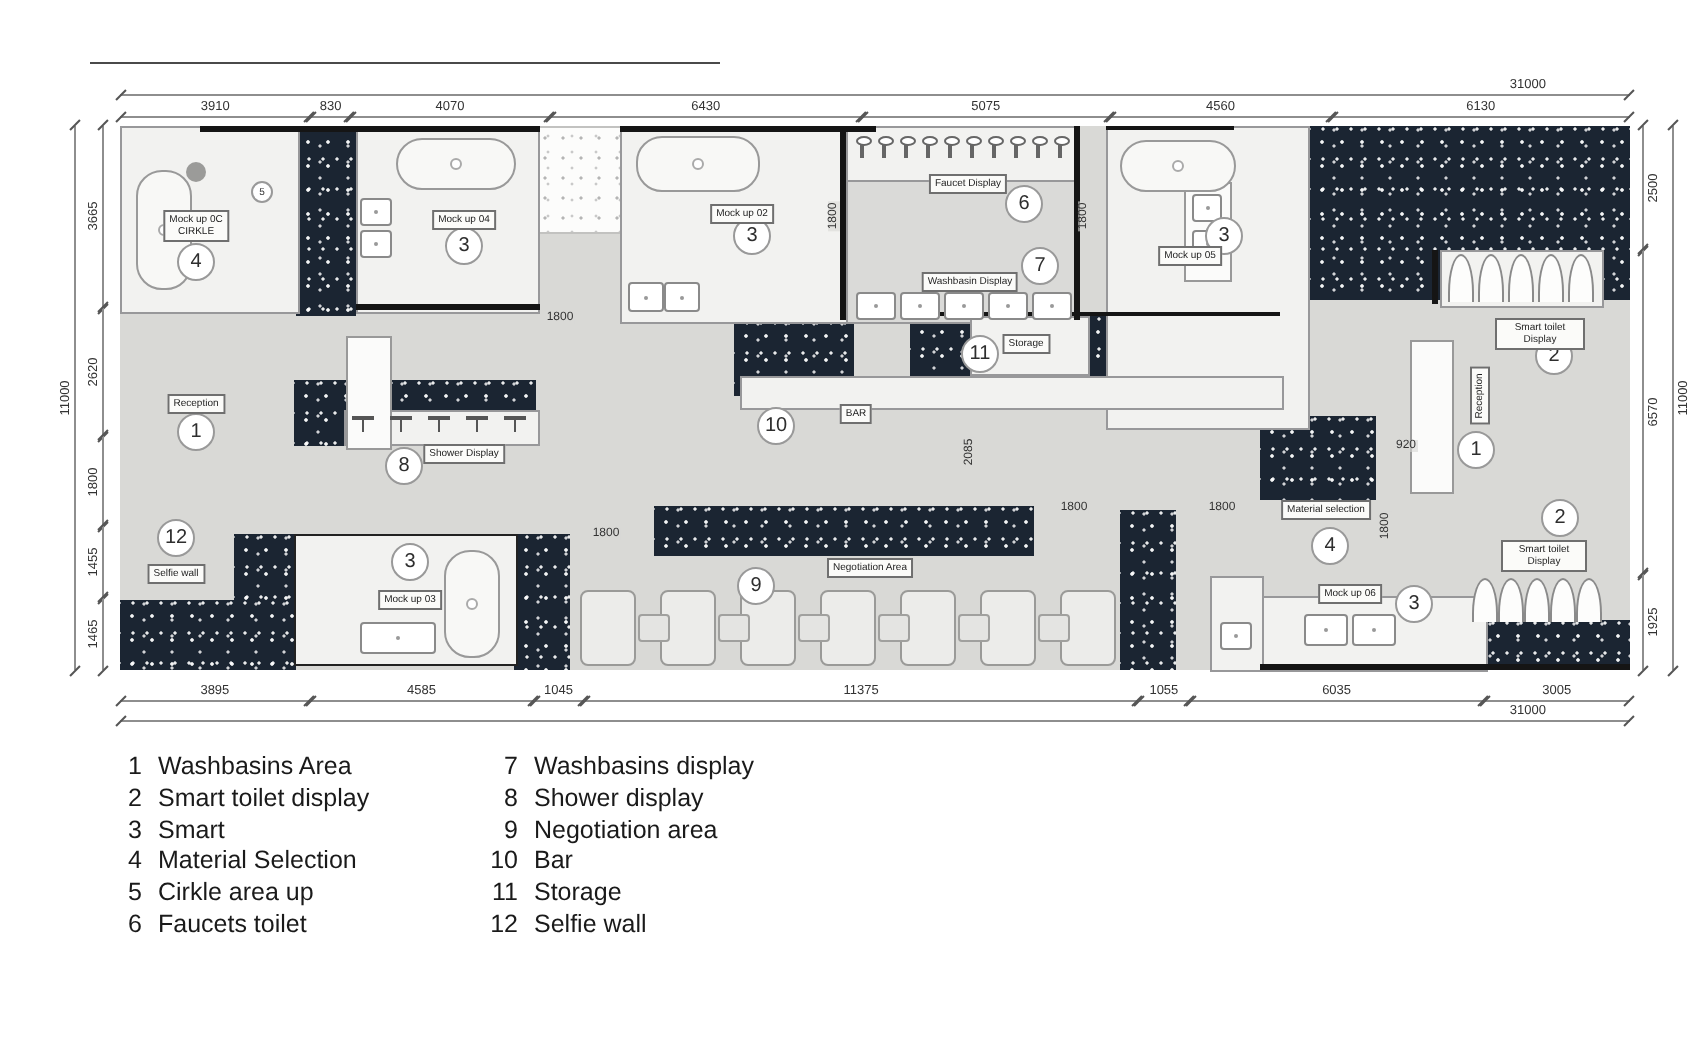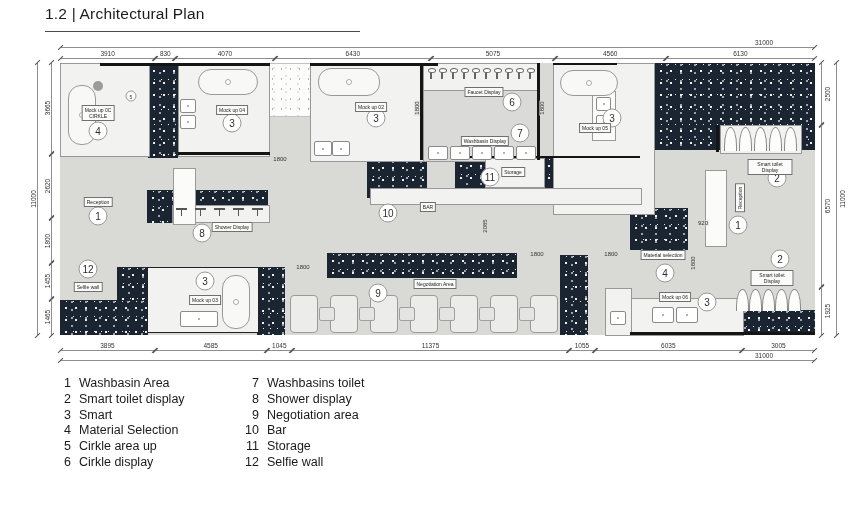--- a/index.html
+++ b/index.html
@@ -86,21 +86,20 @@
   
   .leg-col{position:absolute;top:376px;}
   .leg-row{display:flex;font-size:12.5px;line-height:15.8px;color:#1a1a1a;}
   .leg-num{width:16px;text-align:right;margin-right:8px;flex:none;}
 </style>
 </head>
 <body>
 
 <div id="stage">
 
-  <div class="title">1.2 | Architectural Plan</div>
   <div class="title-rule"></div>
 
   <div id="dim-top-total" class="dimrow h total" style="left:60px;top:39px;width:755px;height:9px;">
       <div class="seg" style="flex: 1 1 0px;">31000</div>
     </div>
   <div id="dim-top-seg" class="dimrow h" style="left:60px;top:49px;width:755px;height:10px;">
       <div class="seg" style="flex: 3910 3910 0px;">3910</div>
       <div class="seg" style="flex: 830 830 0px;">830</div>
       <div class="seg" style="flex: 4070 4070 0px;">4070</div>
       <div class="seg" style="flex: 6430 6430 0px;">6430</div>
@@ -326,47 +325,47 @@
         <div class="idim" style="left: 477px; top: 191px;">1800</div>
         <div class="idim" style="left: 551px; top: 191px;">1800</div>
         <div class="idim" style="left: 643px; top: 160px;">920</div>
         <div class="idim vert" style="left: 633px; top: 200px;">1800</div>
       </div>
   </div>
 
   <div class="leg-col" id="legend-col-1" style="left:55px;">
       <div class="leg-row">
         <div class="leg-num">1</div>
-        <div>Washbasin Area</div>
+        <div>Washbasins Area</div>
       </div>
       <div class="leg-row">
         <div class="leg-num">2</div>
         <div>Smart toilet display</div>
       </div>
       <div class="leg-row">
         <div class="leg-num">3</div>
         <div>Smart</div>
       </div>
       <div class="leg-row">
         <div class="leg-num">4</div>
         <div>Material Selection</div>
       </div>
       <div class="leg-row">
         <div class="leg-num">5</div>
         <div>Cirkle area up</div>
       </div>
       <div class="leg-row">
         <div class="leg-num">6</div>
-        <div>Cirkle display</div>
+        <div>Faucets toilet</div>
       </div>
     </div>
   <div class="leg-col" id="legend-col-2" style="left:243px;">
       <div class="leg-row">
         <div class="leg-num">7</div>
-        <div>Washbasins toilet</div>
+        <div>Washbasins display</div>
       </div>
       <div class="leg-row">
         <div class="leg-num">8</div>
         <div>Shower display</div>
       </div>
       <div class="leg-row">
         <div class="leg-num">9</div>
         <div>Negotiation area</div>
       </div>
       <div class="leg-row">

